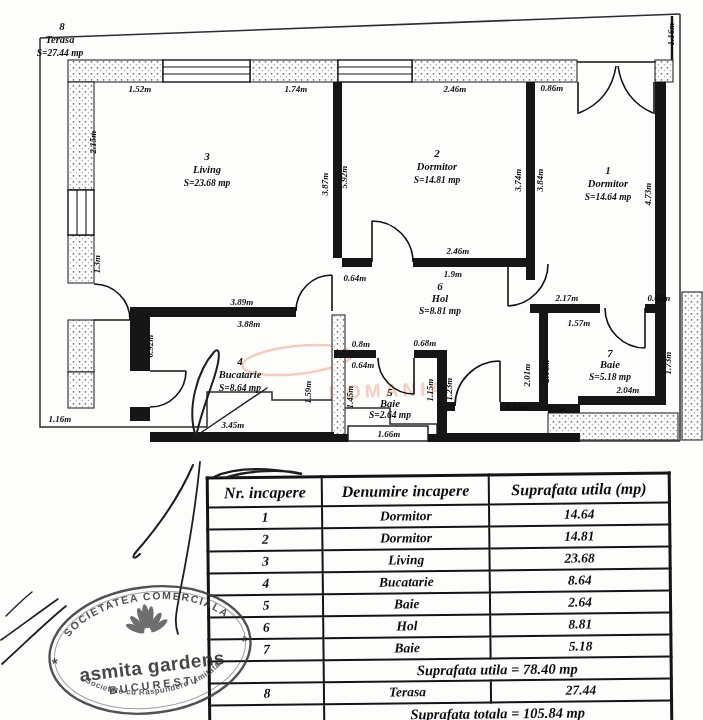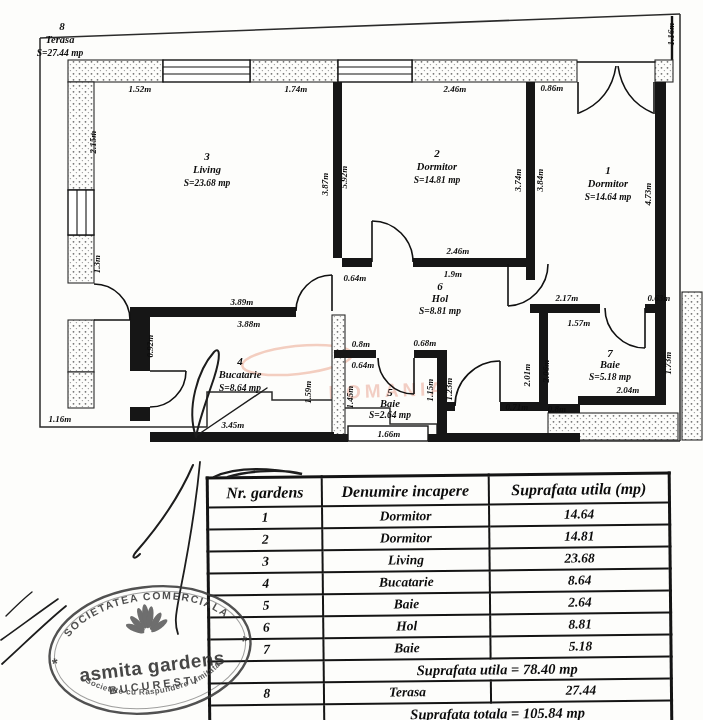--- a/index.html
+++ b/index.html
@@ -257,21 +257,21 @@
 
   <g>
     <path class="pen" stroke-width="2" d="M196,437 C186,408 198,370 214,352 C220,346 221,356 214,378 C206,402 199,420 196,437"></path>
     <path class="pen" stroke-width="1.4" d="M196,436 L267,388"></path>
   </g>
 </svg>
 
 <table id="tbl">
   <tbody>
         <tr>
-    <th style="width:112px">Nr. gardens</th>
+    <th style="width:112px">Nr. incapere</th>
     <th style="width:168px">Denumire incapere</th>
     <th style="width:182px">Suprafata utila (mp)</th>
   </tr>
   <tr>
     <td>1</td>
     <td>Dormitor</td>
     <td>14.64</td>
   </tr>
   <tr>
     <td>2</td>

